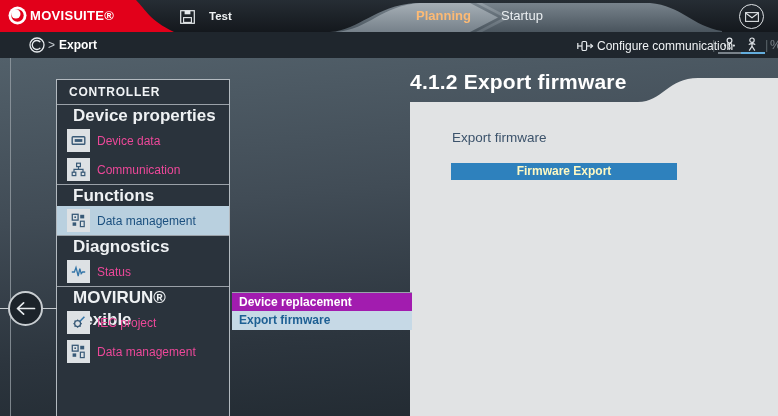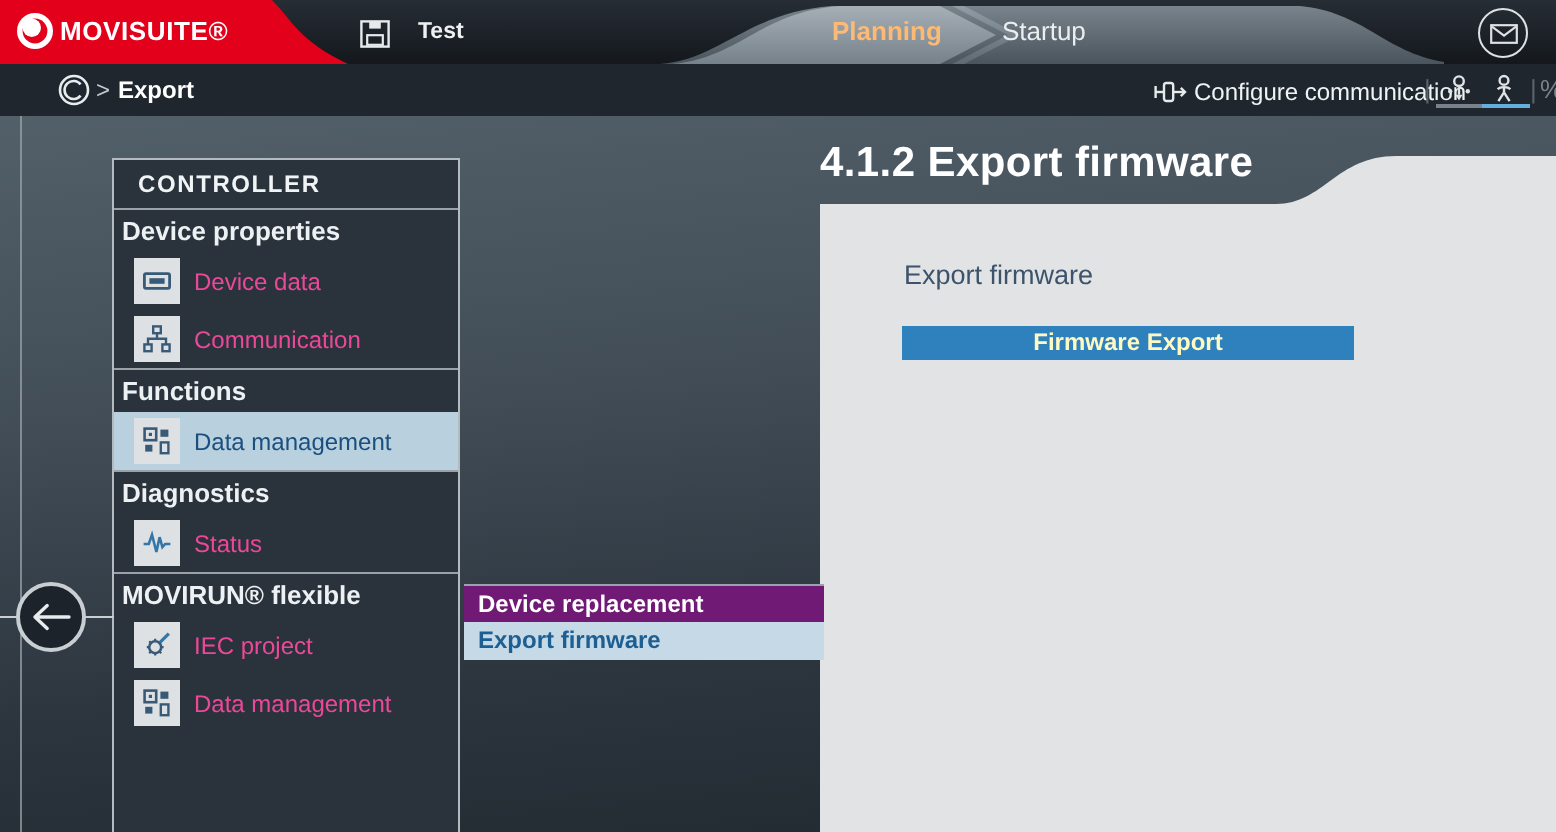--- a/index.html
+++ b/index.html
@@ -32,30 +32,30 @@
   .vline{left:10px;top:58px;width:1px;height:358px;background:#99a1a8;opacity:.75;}
 
   
   .main-heading{left:410px;top:70px;font-size:21px;font-weight:700;color:#fff;letter-spacing:.2px;}
   .panel-label{left:452px;top:130px;font-size:13.5px;color:#3c536b;}
   .export-btn{left:451px;top:163px;width:226px;height:17px;background:#2e81bd;color:#fef9c3;
     font-size:12px;font-weight:600;text-align:center;line-height:17px;border:none;padding:0;cursor:pointer;}
 
   
   .sub-row{left:232px;width:180px;height:19px;font-size:12px;font-weight:600;line-height:18px;padding-left:7px;}
-  .sub-row.dark{top:292px;background:#701a75;border-top:1px solid #9aa3ab;color:#fff;}
+  .sub-row.dark{top:292px;background:#a21caf;border-top:1px solid #9aa3ab;color:#fff;}
   .sub-row.sel{top:311px;background:#c6d9e6;color:#1d5f93;line-height:19px;}
 
   
   .sidebar{left:56px;top:79px;width:174px;height:350px;background:#2a333c;border:1px solid #b3bac0;
     display:flex;flex-direction:column;}
   .sb-title{height:24px;line-height:24px;padding-left:12px;font-size:12px;font-weight:700;
     letter-spacing:.8px;color:#f1f4f6;}
   .sb-div{height:1px;background:#9aa1a8;flex:none;}
-  .sb-header{height:21px;line-height:22px;padding-left:4px;font-size:13px;font-weight:600;color:#eef1f3;}
+  .sb-header{height:21px;line-height:22px;padding-left:16px;font-size:17px;font-weight:600;color:#eef1f3;}
   .sb-item{height:29px;display:flex;align-items:center;gap:7px;padding-left:10px;}
   .sb-item .lbl{font-size:12px;color:#ec4899;}
   .sb-item.selected{background:#b9d0df;}
   .sb-item.selected .lbl{color:#1a4f7e;font-weight:400;}
   .ibox{width:23px;height:23px;background:#dde1e4;display:flex;align-items:center;justify-content:center;flex:none;}
 
   
   .back-line{left:0;top:308px;width:57px;height:1px;background:#c9ced2;z-index:4;}
   .back-btn{left:8px;top:291px;width:35px;height:35px;border-radius:50%;border:2px solid #c9ced2;
     background:#1c232a;z-index:5;display:flex;align-items:center;justify-content:center;cursor:pointer;padding:0;}

